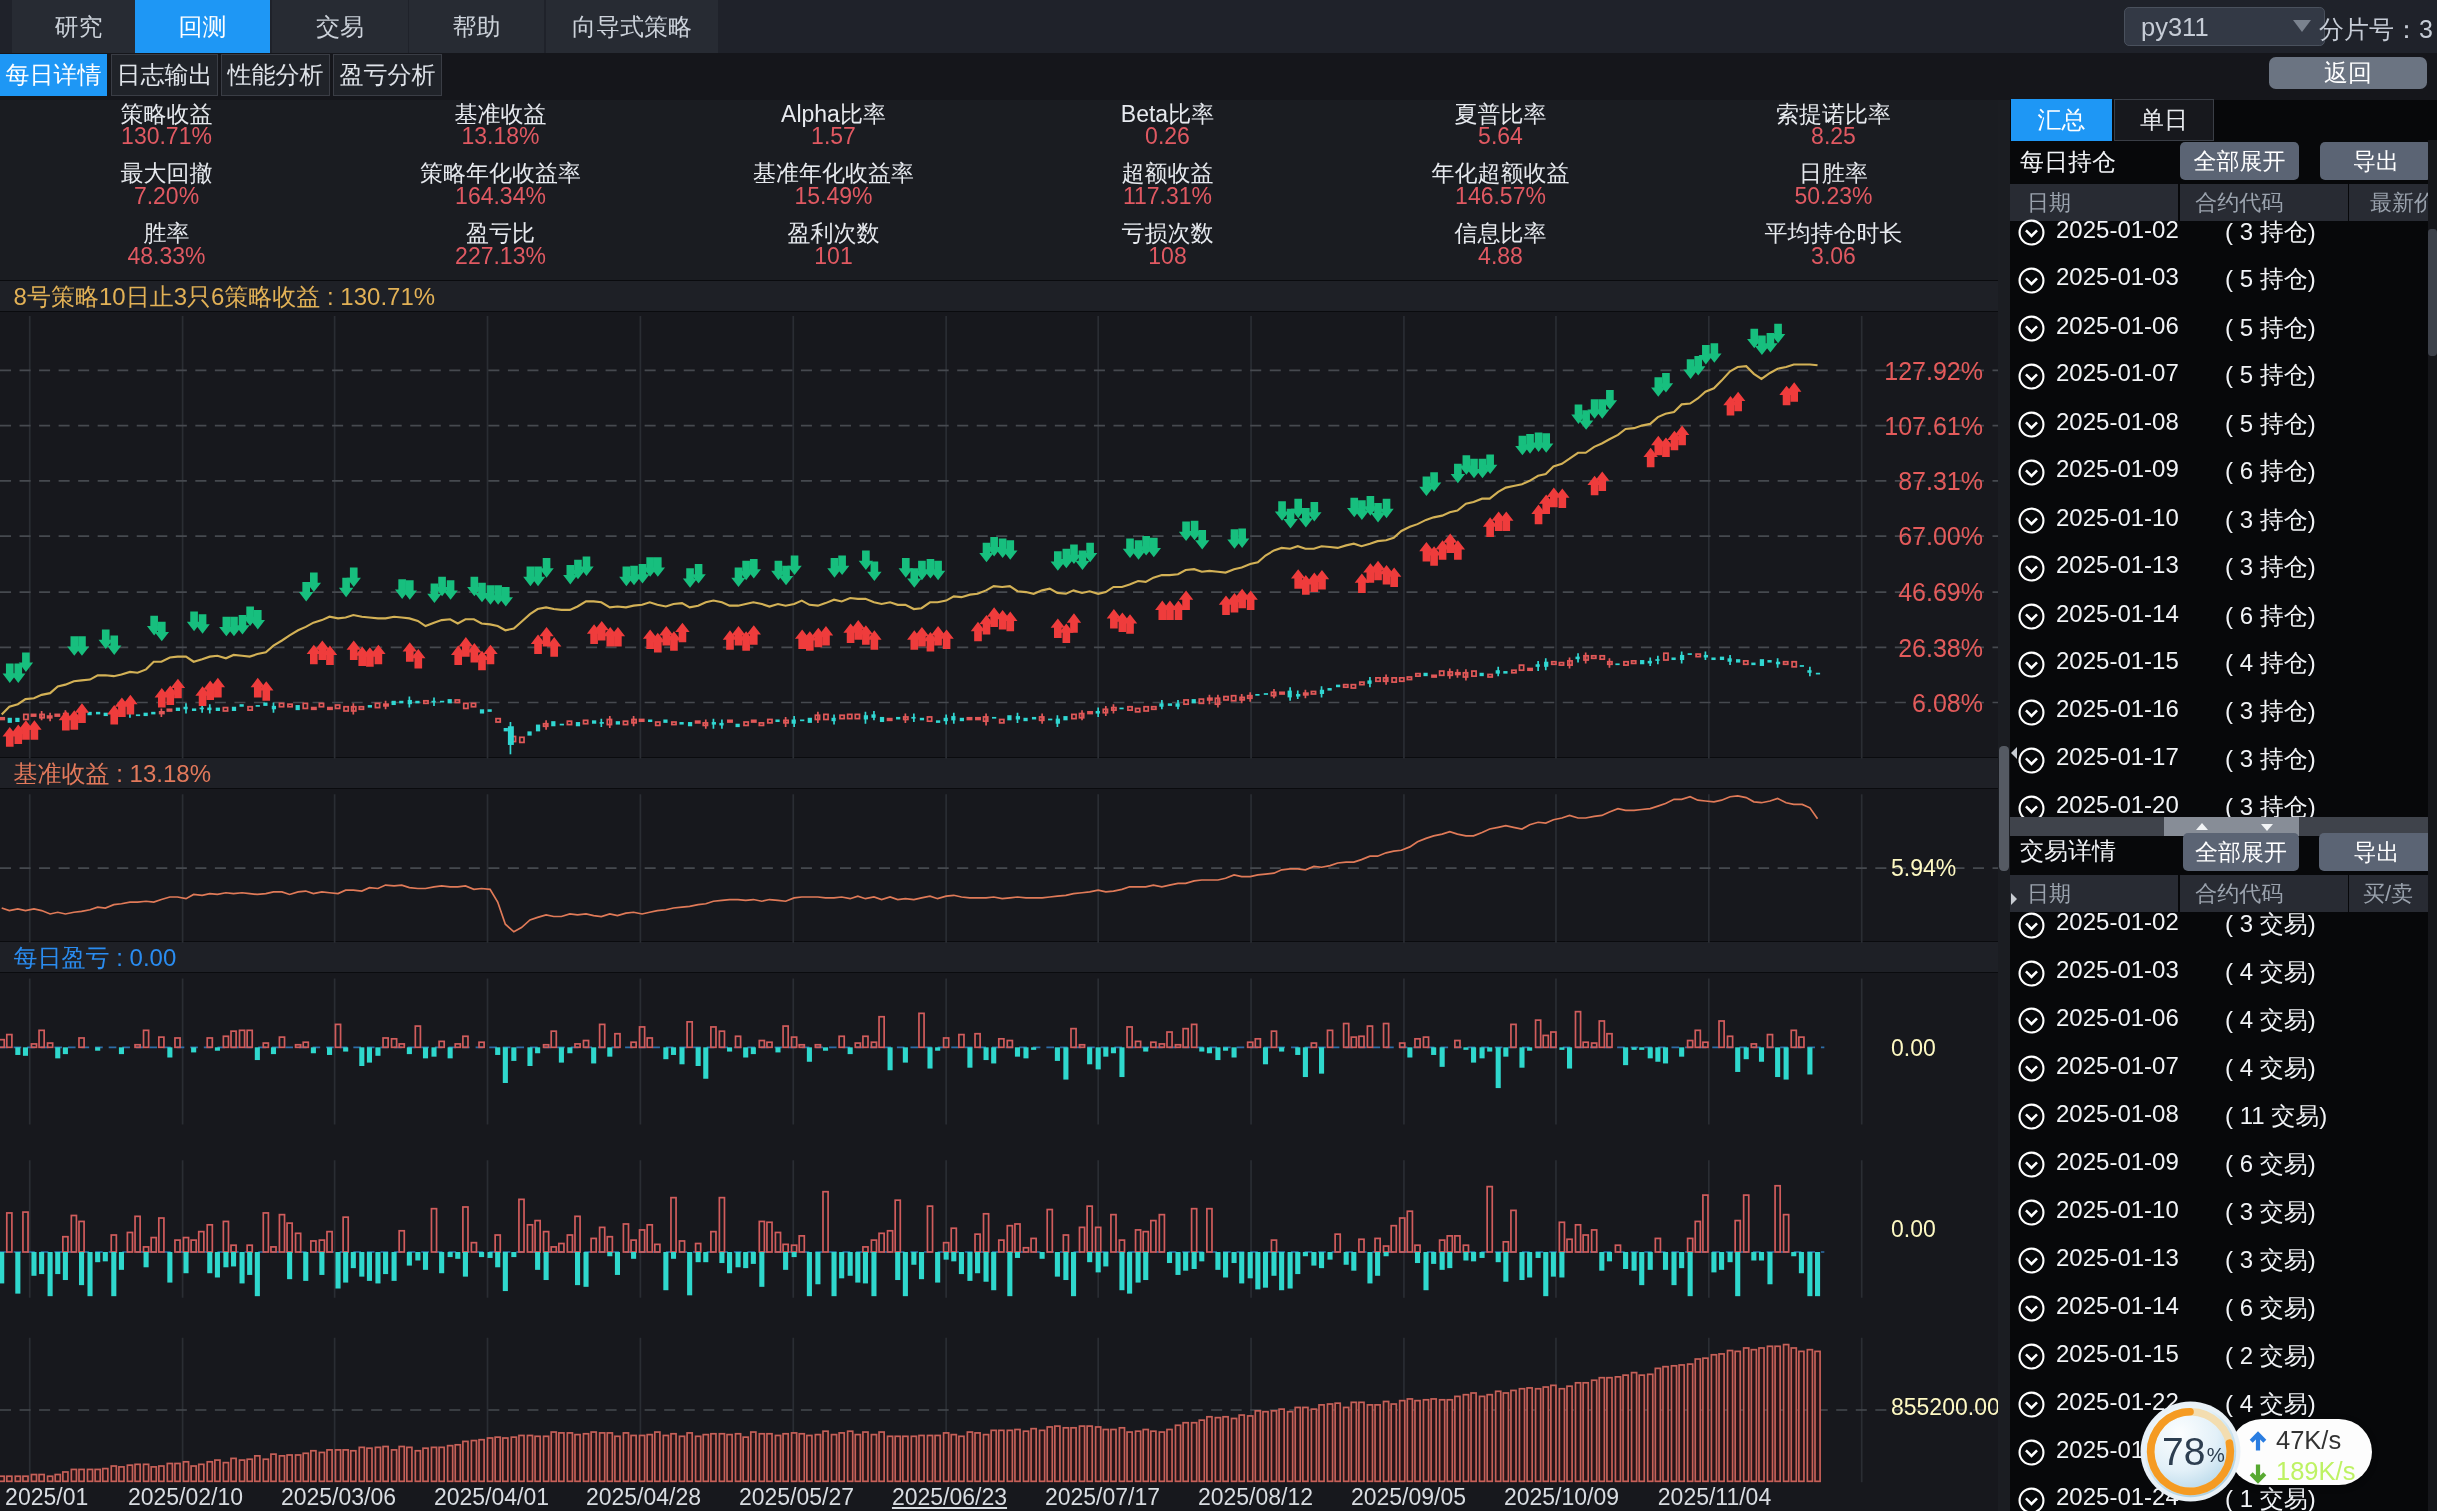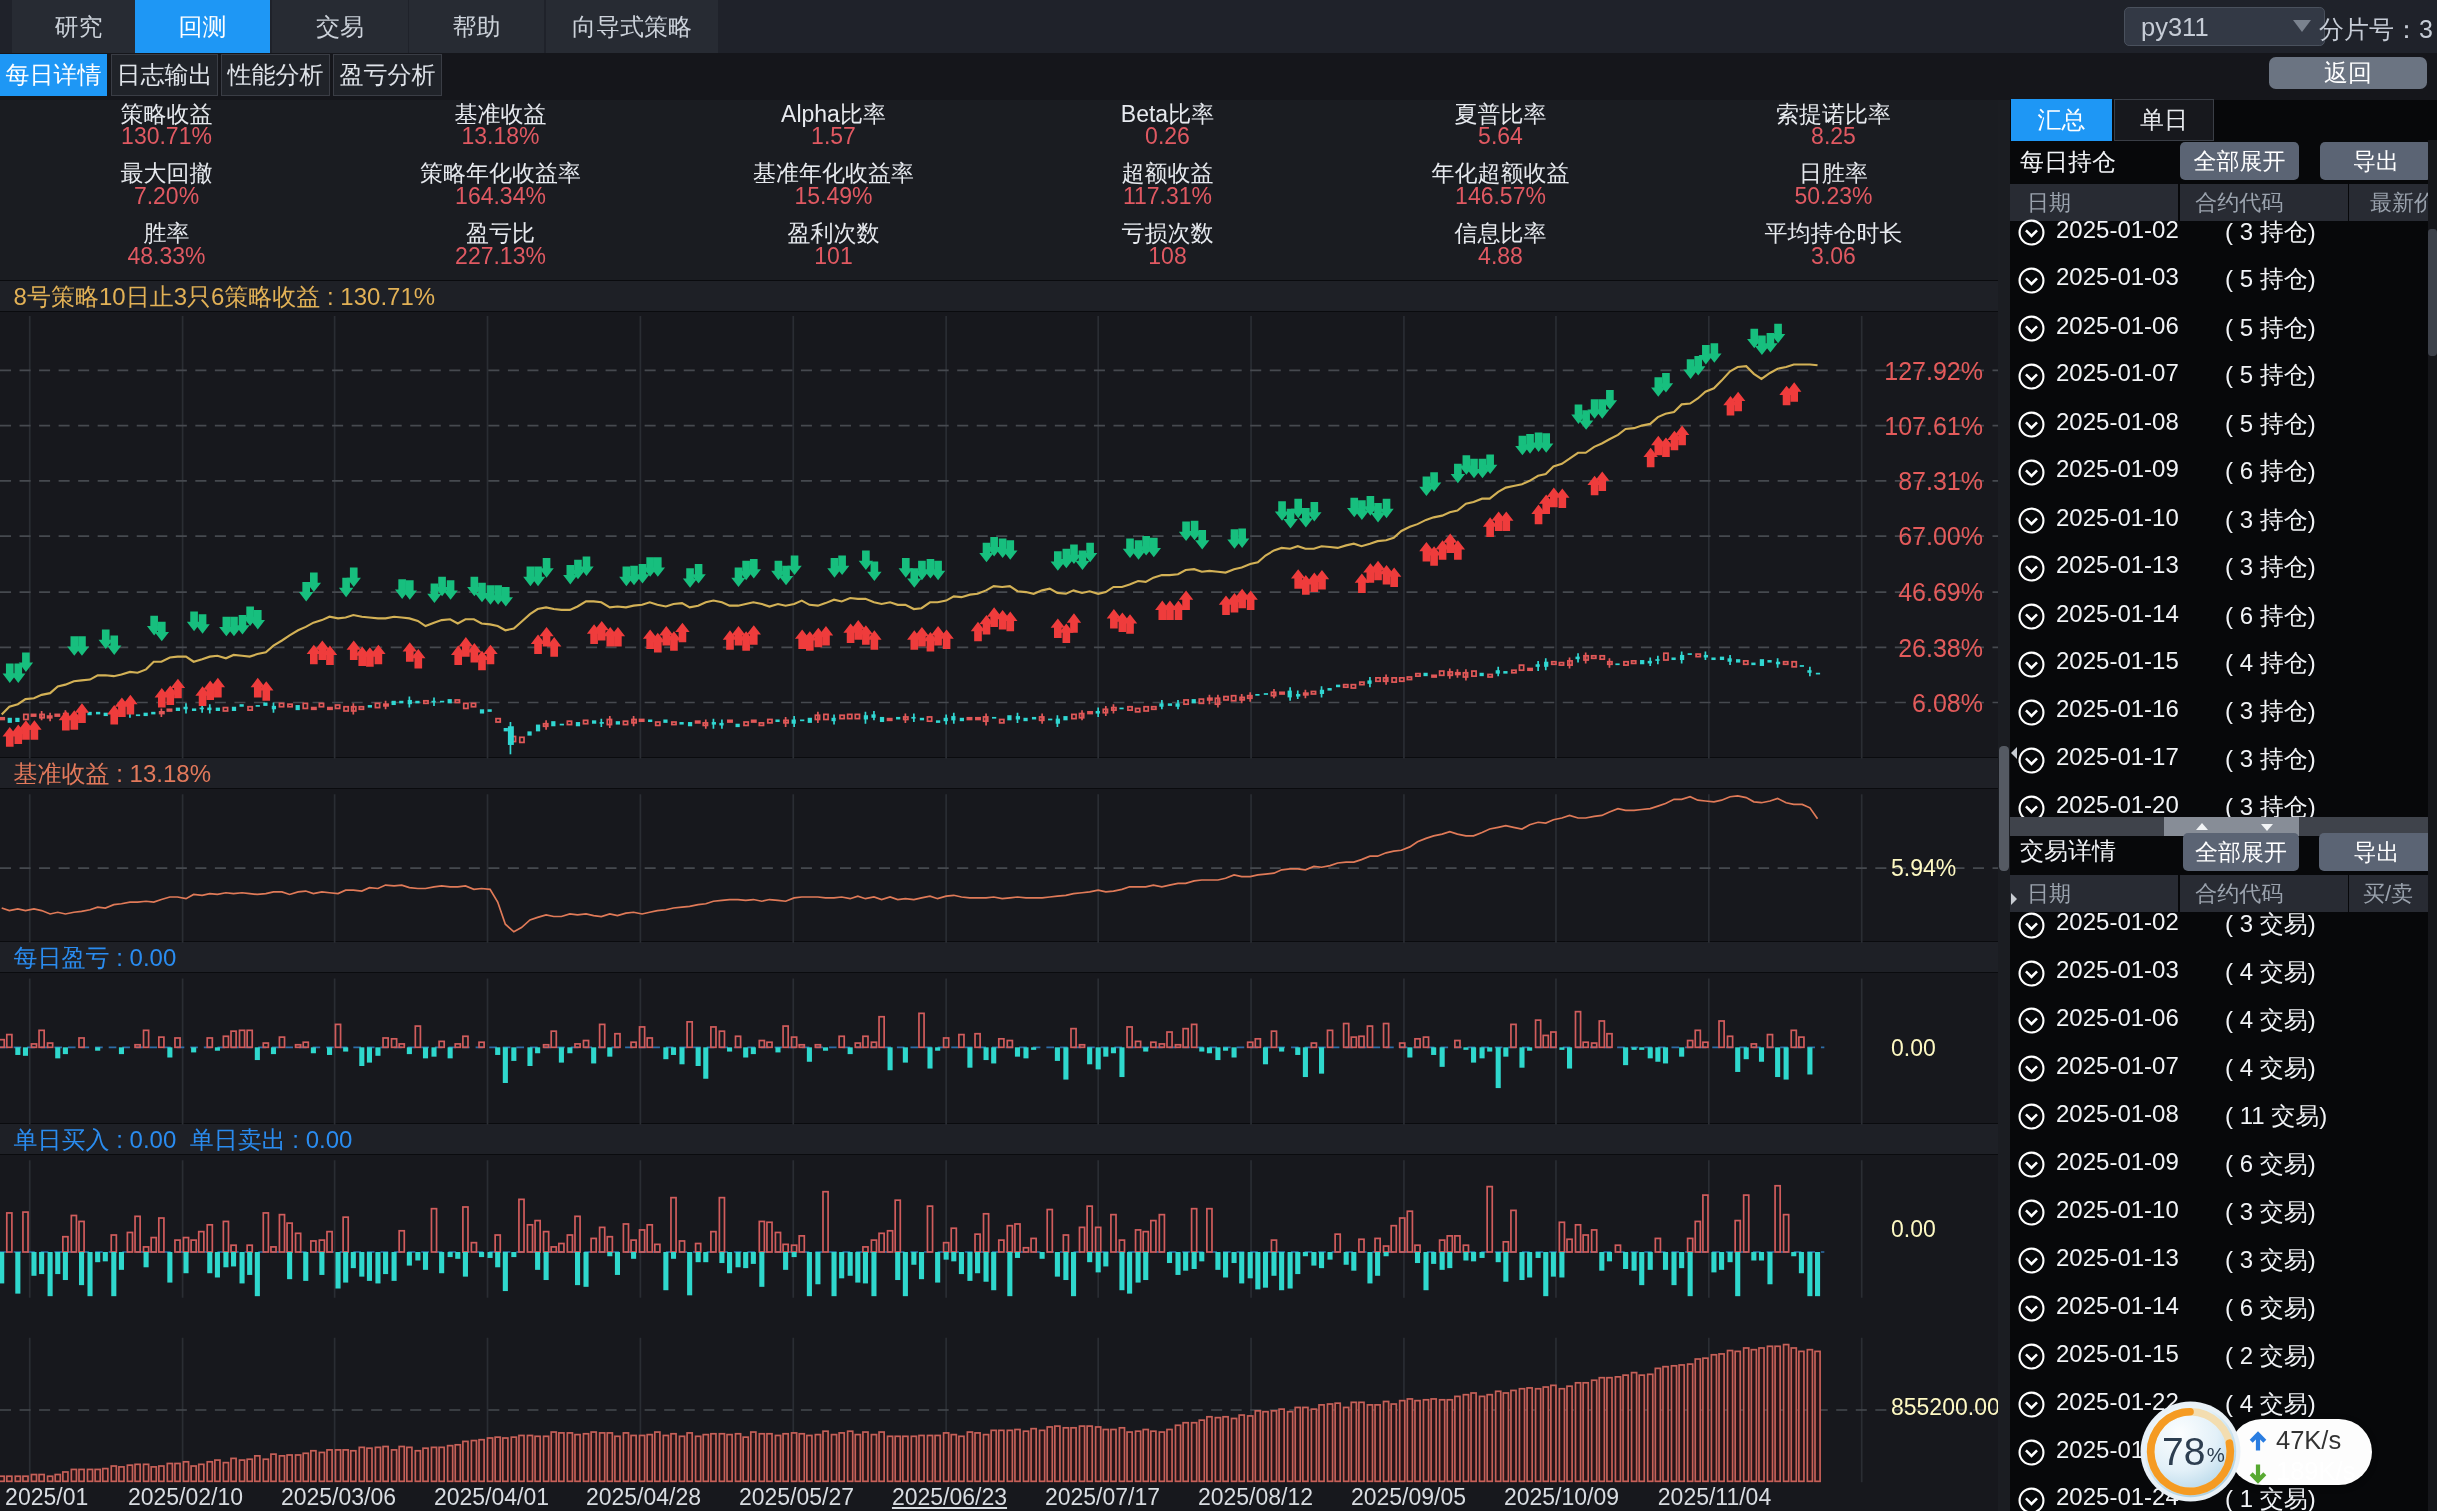--- a/index.html
+++ b/index.html
@@ -70,21 +70,20 @@
     <div class="statlbl" style="left:1001px;top:218px">亏损次数</div>
     <div class="statval" style="left:1001px;top:243px">108</div>
     <div class="statlbl" style="left:1334px;top:218px">信息比率</div>
     <div class="statval" style="left:1334px;top:243px">4.88</div>
     <div class="statlbl" style="left:1667px;top:218px">平均持仓时长</div>
     <div class="statval" style="left:1667px;top:243px">3.06</div>
 
 <div class="tbar" style="top:280px;color:#e2b156;">8号策略10日止3只6策略收益 : 130.71%</div>
 <div class="tbar" style="top:757px;color:#e2795b;">基准收益 : 13.18%</div>
 <div class="tbar" style="top:941px;color:#2a8cf0;">每日盈亏 : 0.00</div>
-<div class="tbar" style="top:1123px;color:#2a8cf0;">单日买入 : 0.00&nbsp;&nbsp;单日卖出 : 0.00</div>
 <svg width="2001" height="1512" style="position:absolute;left:0;top:0" viewBox="0 0 2356 1780">
       <path d="M35 372V893M215 372V893M394 372V893M574 372V893M754 372V893M934 372V893M1114 372V893M1293 372V893M1473 372V893M1653 372V893M1832 372V893M2012 372V893M2192 372V893" stroke="#2a2d33" stroke-width="2" fill="none"></path>
       <path d="M0 436H2356M0 501H2356M0 566H2356M0 631H2356M0 697H2356M0 762H2356M0 827H2356" stroke="#46494f" stroke-width="2" stroke-dasharray="13 10" fill="none"></path>
       <g fill="#31d7d2">
         <rect x="9" y="845" width="5" height="6"></rect>
         <rect x="18" y="845" width="5" height="5"></rect>
         <rect x="94" y="843" width="5" height="3"></rect>
         <rect x="103" y="838" width="5" height="4"></rect>
         <rect x="113" y="838" width="5" height="3"></rect>
         <rect x="122" y="839" width="5" height="4"></rect>
@@ -1498,15 +1497,15 @@
  <text x="54" y="78" text-anchor="middle" font-size="46" fill="#2d3e50" font-family="Liberation Sans">78</text>
  <text x="92" y="74" text-anchor="middle" font-size="24" fill="#2d3e50" font-family="Liberation Sans">%</text>
 </svg>
 <svg class="abs" width="34" height="34" style="left:2241px;top:1425px;" viewBox="0 0 40 40">
       <path d="M20 30V12M12 19l8-8 8 8" stroke="#2a7de1" stroke-width="5" fill="none"></path>
     </svg>
 <div class="abs" style="left:2276px;top:1426px;color:#333;font-size:25.5px;">47K/s</div>
 <svg class="abs" width="34" height="34" style="left:2241px;top:1456px;" viewBox="0 0 40 40">
       <path d="M20 10v18M12 21l8 8 8-8" stroke="#57a931" stroke-width="5" fill="none"></path>
     </svg>
-<div class="abs" style="left:2276px;top:1457px;color:#ffffff;font-size:25.5px;">189K/s</div>
+<div class="abs" style="left:2276px;top:1457px;color:#bef264;font-size:25.5px;">189K/s</div>
 
 </div>
 
 </body></html>

